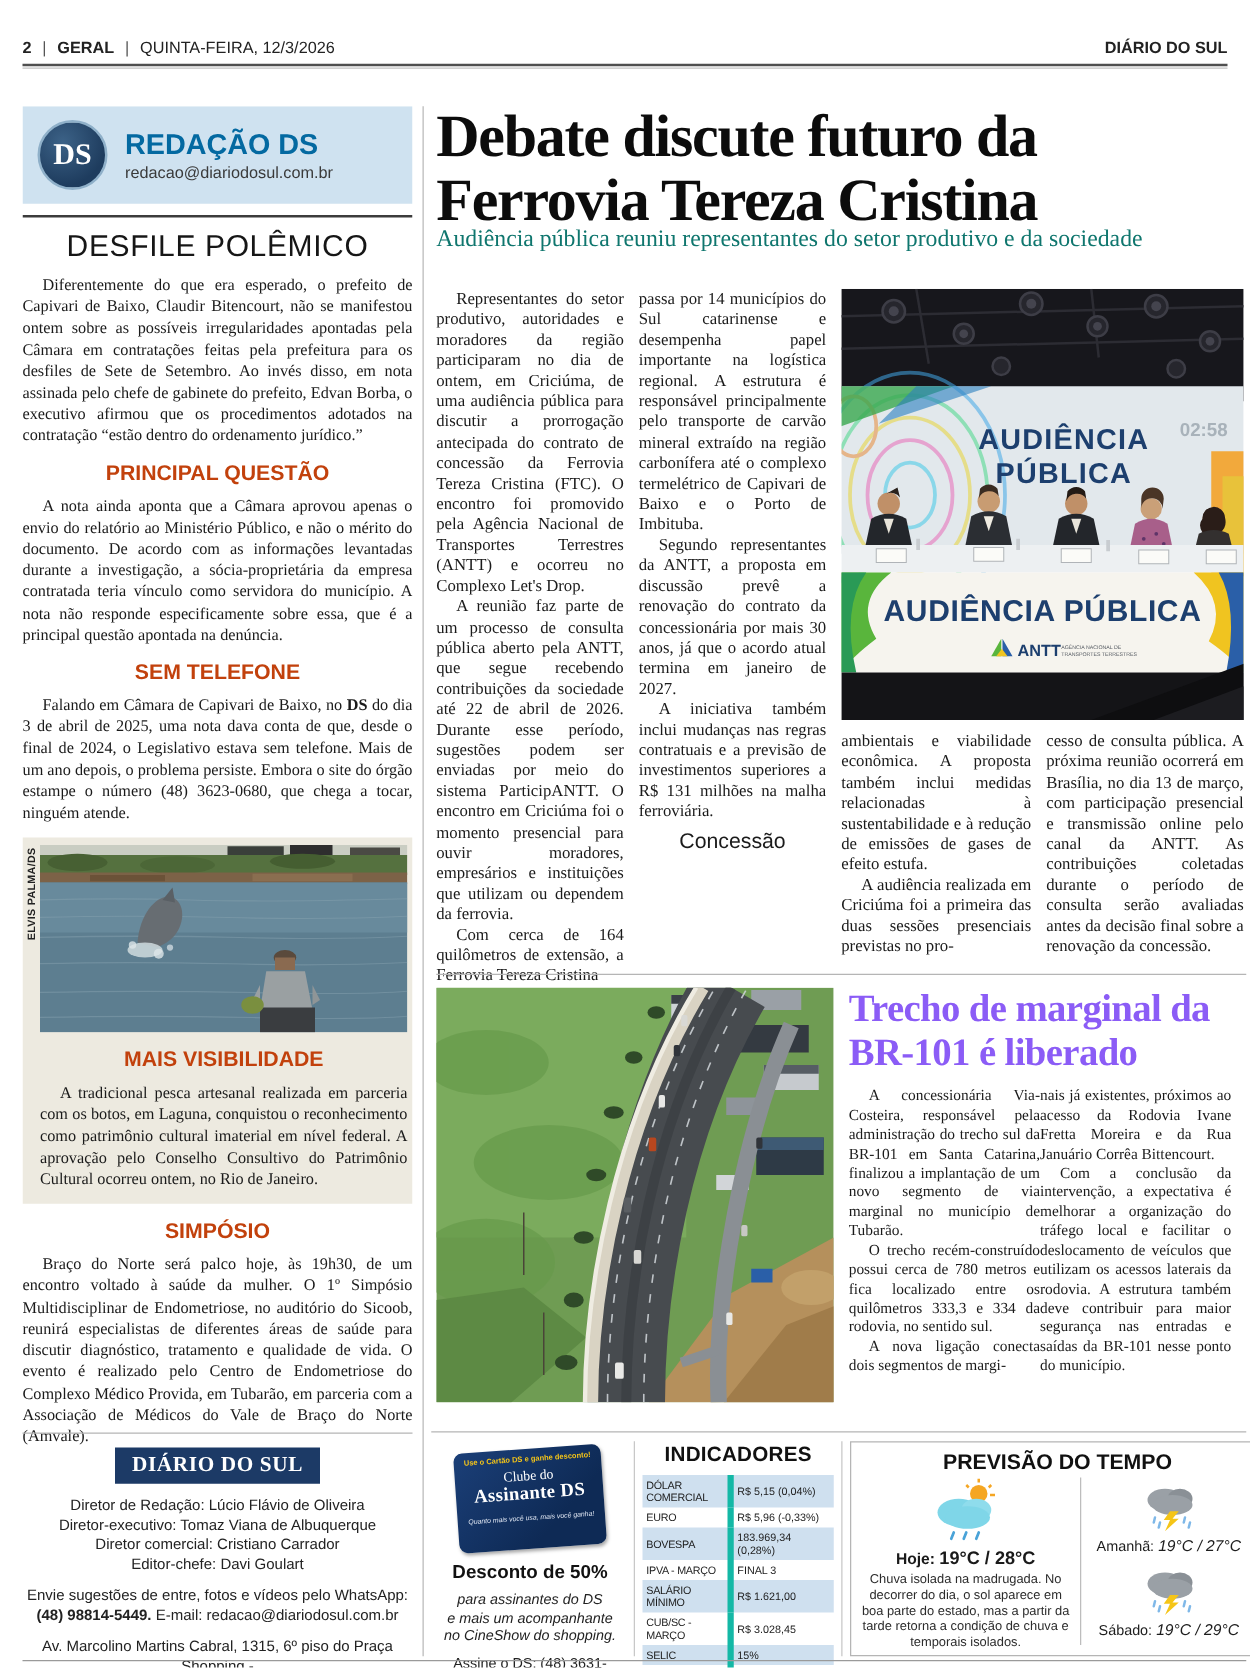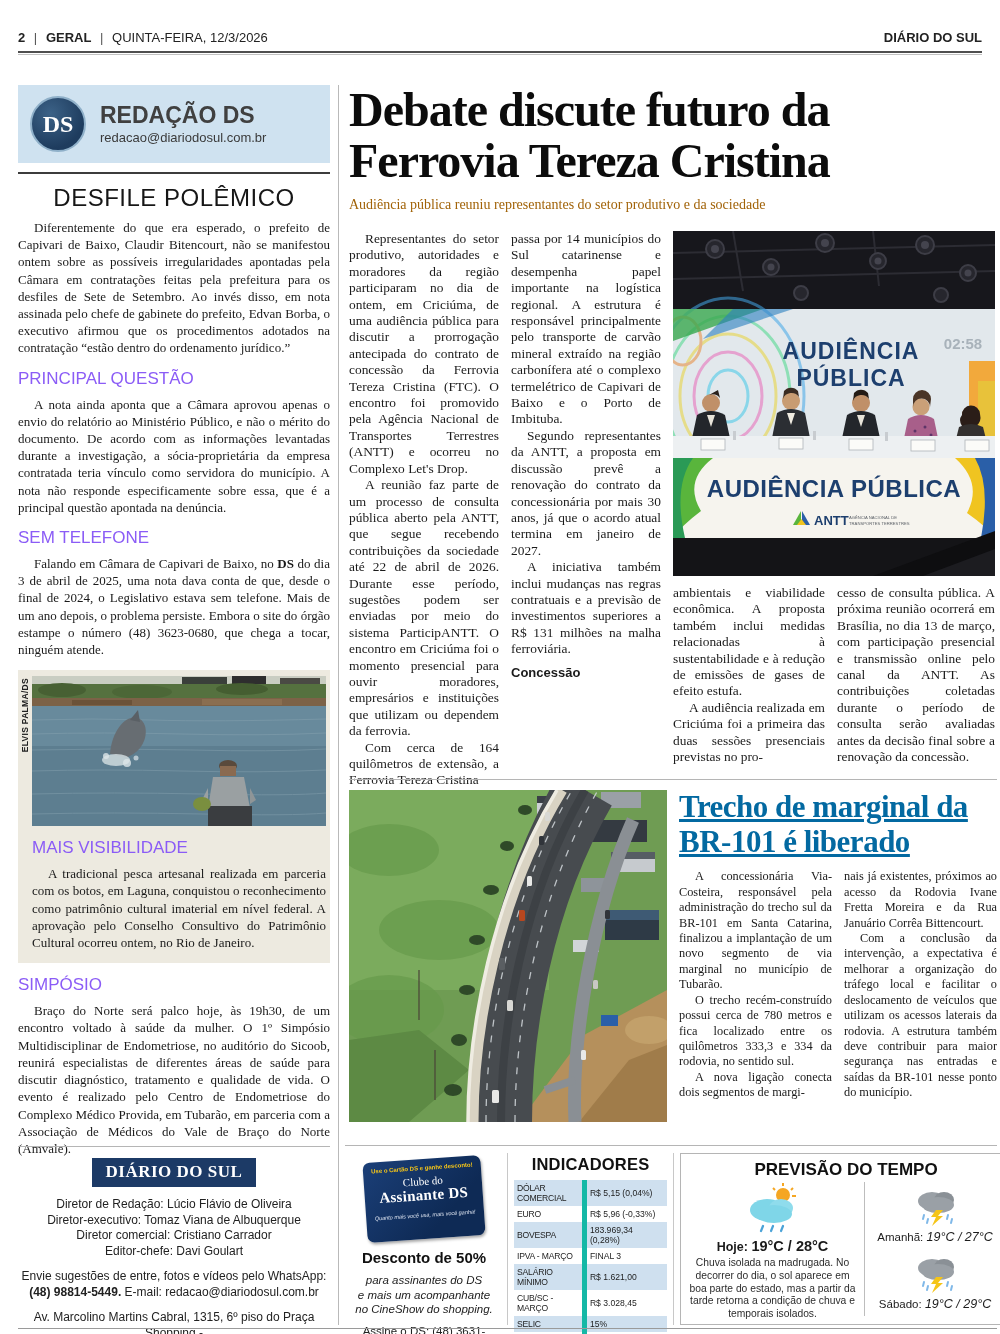--- a/index.html
+++ b/index.html
@@ -19,27 +19,27 @@
   .vdivider{position:absolute;top:85px;left:338px;width:1px;height:1240px;background:#b9b9b9;}
   .hrule{position:absolute;height:1px;background:#b5b5b5;}
 
   
   #leftcol{position:absolute;left:18px;top:85px;width:312px;height:1072px;overflow:hidden;}
   .redacao-box{background:#cfe2f0;height:78px;display:flex;align-items:center;padding:0 12px;gap:14px;}
   .ds-circle{width:52px;height:52px;border-radius:50%;flex:0 0 52px;
              background:radial-gradient(circle at 35% 30%, #3c6287, #1e3c5e 70%);
              border:2px solid #8fb0c9;display:flex;align-items:center;justify-content:center;
              color:#fff;font-family:"Liberation Serif",serif;font-weight:bold;font-size:24px;}
-  .redacao-title{font-family:"Liberation Sans",sans-serif;font-weight:bold;font-size:23px;color:#404040;line-height:1.05;}
+  .redacao-title{font-family:"Liberation Sans",sans-serif;font-weight:bold;font-size:23px;color:#0369a1;line-height:1.05;}
   .redacao-email{font-family:"Liberation Sans",sans-serif;font-size:13px;color:#3a3a3a;margin-top:3px;}
   .left-rule{height:2px;background:#3c3c3c;margin:9px 0 10px 0;}
   .h-big{font-family:"Liberation Sans",sans-serif;font-weight:500;font-size:24px;color:#161616;
          text-align:center;letter-spacing:.5px;margin:2px 0 7px 0;}
-  .h-sub{font-family:"Liberation Sans",sans-serif;font-weight:normal;font-size:17px;color:#8b5cf6;
-         text-align:left;margin:12px 0 7px 0;}
+  .h-sub{font-family:"Liberation Sans",sans-serif;font-weight:bold;font-size:17px;color:#c2410c;
+         text-align:center;margin:12px 0 7px 0;}
   .body-l{font-size:13px;line-height:17.2px;text-align:justify;}
   .body-l p{margin:0 0 2px 0;}
   .indent{text-indent:16px;}
   .beige{background:#edeae0;margin-top:12px;padding:6px 4px 10px 14px;position:relative;}
   .photo-credit{position:absolute;left:2px;top:8px;writing-mode:vertical-rl;transform:rotate(180deg);
                 font-family:"Liberation Sans",sans-serif;font-size:8.5px;font-weight:bold;color:#222;letter-spacing:.3px;}
   .dolphin-wrap{width:294px;height:150px;overflow:hidden;}
 
   
   #masthead{position:absolute;left:18px;top:1158px;width:312px;text-align:center;
@@ -48,45 +48,45 @@
              font-weight:bold;font-size:17px;letter-spacing:.5px;padding:4px 14px 5px 14px;}
   .mast-line{font-size:12px;line-height:15.5px;margin:0;}
   .mast-block{margin-top:10px;font-size:12px;line-height:15.5px;}
   .b{font-weight:bold;}
 
   
   #maincol{position:absolute;left:349px;top:85px;width:648px;height:1249px;}
   .headline{position:absolute;top:0;left:0;width:648px;
             font-family:"Liberation Serif",serif;font-weight:bold;font-size:48px;line-height:1.06;
             letter-spacing:-1px;color:#0c0c0c;}
-  .deck{position:absolute;top:112px;left:0;width:648px;
-        font-family:"Liberation Serif",serif;font-size:14px;color:#a16207;}
+  .deck{position:absolute;top:96px;left:0;width:648px;
+        font-family:"Liberation Serif",serif;font-size:19px;color:#0f766e;}
   .cols-row{position:absolute;top:146px;left:0;width:648px;height:545px;display:flex;gap:12px;}
   .ncol{font-size:13.4px;line-height:16.4px;text-align:justify;}
   .ncol p{margin:0;}
   .w150{width:150px;flex:0 0 150px;}
   .rightblock{width:322px;flex:0 0 322px;}
   .conf-img{width:322px;height:345px;overflow:hidden;}
   .subrow{display:flex;gap:12px;margin-top:9px;}
   .w152{width:152px;flex:0 0 152px;}
   .w158{width:158px;flex:0 0 158px;}
-  .concessao{font-family:"Liberation Sans",sans-serif;font-weight:bold;font-size:13px;
-             text-align:left;margin:7px 0 4px 0 !important;}
+  .concessao{font-family:"Liberation Sans",sans-serif;font-weight:normal;font-size:17px;
+             text-align:center;margin:7px 0 4px 0 !important;}
 
   .hr-main1{left:349px;top:779px;width:648px;}
   .hr-main2{left:345px;top:1145px;width:652px;}
   .hr-left1{left:18px;top:1146px;width:312px;}
 
   
   .br-row{position:absolute;top:705px;left:0;width:648px;height:350px;display:flex;gap:12px;}
   .road-img{width:318px;height:332px;overflow:hidden;flex:0 0 318px;}
   .br-right{width:318px;}
   .br-headline{font-family:"Liberation Serif",serif;font-weight:bold;font-size:31px;line-height:1.12;
-               letter-spacing:-.5px;color:#0369a1;margin-bottom:10px;text-decoration:underline;}
-  .br-cols{display:flex;gap:12px;}
+               letter-spacing:-.5px;color:#8b5cf6;margin-bottom:10px;}
+  .br-cols{display:flex;}
   .br-col{width:153px;flex:0 0 153px;font-size:12.3px;line-height:15.4px;text-align:justify;}
   .br-col p{margin:0;}
 
   
   .bottom-strip{position:absolute;top:1068px;left:-4px;width:652px;height:172px;display:flex;}
   .ad-box{width:150px;flex:0 0 150px;padding:2px 8px 0 4px;border-right:1px solid #c8c8c8;
           font-family:"Liberation Sans",sans-serif;text-align:center;}
   .card{width:118px;height:74px;margin:4px auto 10px auto;transform:rotate(-4deg);
         background:linear-gradient(135deg,#1b3f78,#0e2a55 70%);border-radius:7px;
         box-shadow:1px 2px 3px rgba(0,0,0,.35);color:#fff;padding-top:6px;}

